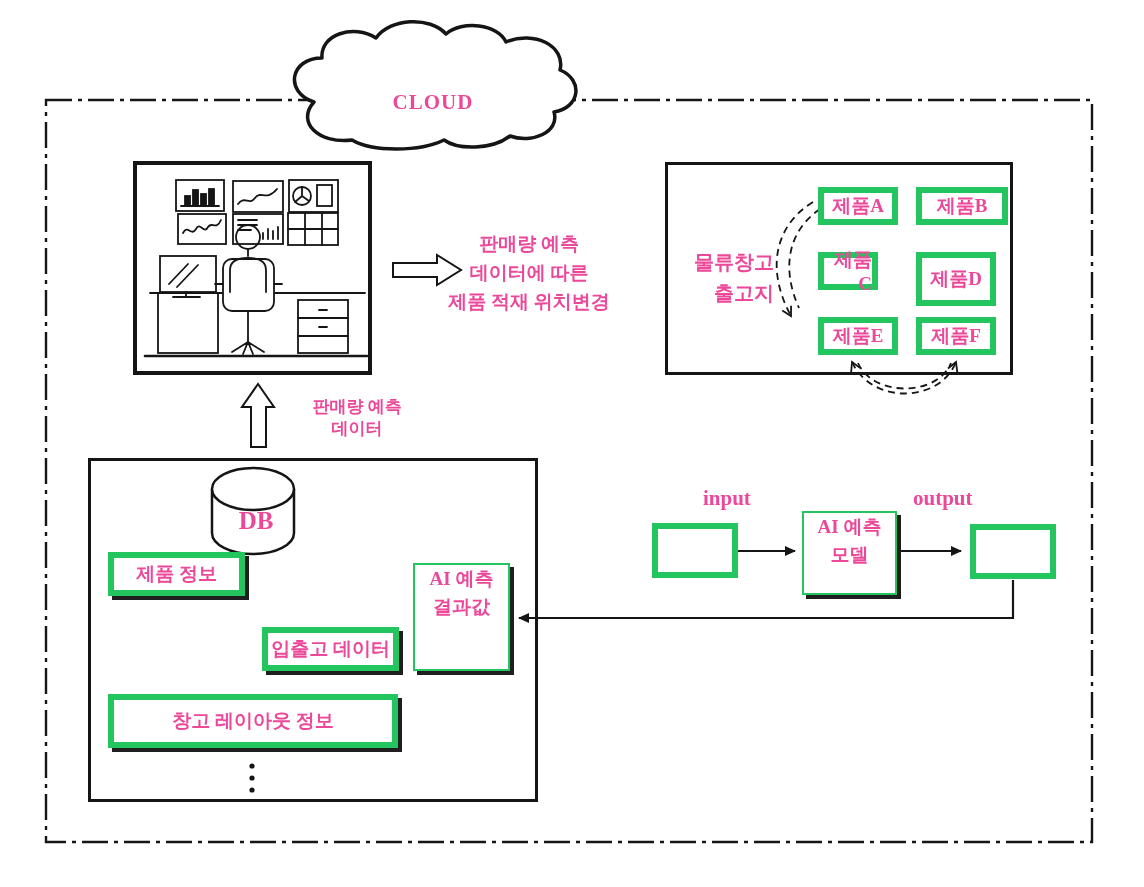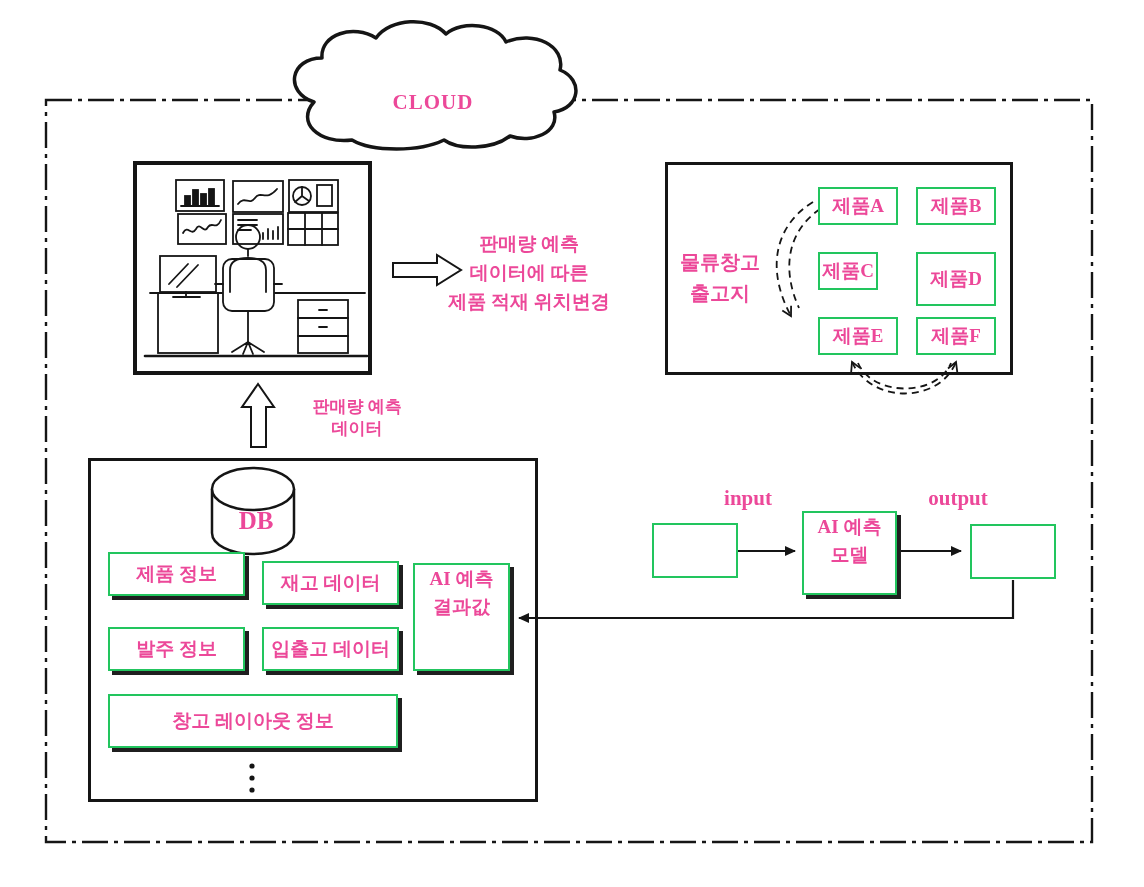--- a/index.html
+++ b/index.html
@@ -5,28 +5,28 @@
   html,body{margin:0;padding:0;background:#ffffff;}
   .stage{
     position:relative;width:1144px;height:887px;background:#ffffff;
     font-family:"Liberation Serif","DejaVu Serif",serif;color:#ec4899;
     overflow:hidden;
   }
   .stage svg{position:absolute;left:0;top:0;z-index:1;}
   .abs{position:absolute;z-index:2;box-sizing:border-box;}
   .txt{text-align:center;line-height:1.45;font-weight:600;}
   .panel{border:3px solid #151515;background:transparent;}
-  .whitebox{border:2px solid #22c55e;background:#ffffff;display:flex;align-items:center;justify-content:center;font-weight:700;}
+  .whitebox{border:6px solid #22c55e;background:#ffffff;display:flex;align-items:center;justify-content:center;font-weight:700;}
   .shadowbox{box-shadow:4px 4px 0 #1f1f1f;}
   .stack{display:flex;flex-direction:column;align-items:center;justify-content:flex-start;}
   .cloud-label{font-weight:700;font-size:21px;letter-spacing:1px;text-align:center;}
   .db-label{font-weight:700;font-size:25px;text-align:center;}
-  .io-label{font-size:21px;font-weight:600;text-align:center;}
+  .io-label{font-size:21px;font-weight:600;text-align:left;}
   .kr19{font-size:19px;}
-  .kr20{font-size:20px;}
+  .kr20{font-size:20px;text-align:right;}
   .kr17{font-size:17px;}
 </style>
 </head>
 <body>
 
 <div class="stage">
 
   <svg width="1144" height="887" viewBox="0 0 1144 887">
     <defs>
       <marker id="solid" markerWidth="12" markerHeight="10" refX="10" refY="5" orient="auto" markerUnits="userSpaceOnUse">
@@ -129,37 +129,35 @@
     <div>제품 적재 위치변경</div>
   </div>
 
   <div class="abs panel" style="left:665px;top:162px;width:348px;height:213px;"></div>
   <div class="abs txt kr20" style="left:666px;top:247px;width:108px;line-height:31px;">
     <div>물류창고</div>
     <div>출고지</div>
   </div>
 
   <div class="abs whitebox kr19" style="left:818px;top:187px;width:80px;height:38px;">제품A</div>
-  <div class="abs whitebox kr19" style="left:916px;top:187px;width:80px;height:38px;">제품B</div>
+  <div class="abs whitebox kr19" style="left:916px;top:187px;width:92px;height:38px;">제품B</div>
   <div class="abs whitebox kr19" style="left:818px;top:252px;width:60px;height:38px;text-align:right;">제품C</div>
   <div class="abs whitebox kr19" style="left:916px;top:252px;width:80px;height:54px;">제품D</div>
   <div class="abs whitebox kr19" style="left:818px;top:317px;width:80px;height:38px;">제품E</div>
   <div class="abs whitebox kr19" style="left:916px;top:317px;width:80px;height:38px;">제품F</div>
 
   <div class="abs txt kr17" style="left:296px;top:396px;width:122px;line-height:22px;">
     <div>판매량 예측</div>
     <div>데이터</div>
   </div>
 
   <div class="abs panel" style="left:88px;top:458px;width:450px;height:344px;"></div>
   <div class="abs db-label" style="left:226px;top:507px;width:60px;">DB</div>
 
   <div class="abs whitebox shadowbox kr19" style="left:108px;top:552px;width:137px;height:44px;text-align:center;">제품 정보</div>
-  <div class="abs whitebox shadowbox kr19" style="left:262px;top:561px;width:137px;height:44px;">재고 데이터</div>
-  <div class="abs whitebox shadowbox kr19" style="left:108px;top:627px;width:137px;height:44px;">발주 정보</div>
   <div class="abs whitebox shadowbox kr19" style="left:262px;top:627px;width:137px;height:44px;">입출고 데이터</div>
   <div class="abs whitebox shadowbox kr19" style="left:108px;top:694px;width:290px;height:54px;">창고 레이아웃 정보</div>
 
   <div class="abs whitebox shadowbox stack kr19" style="left:413px;top:563px;width:97px;height:108px;border-width:2.5px;line-height:28px;">
     <div>AI 예측</div>
     <div>결과값</div>
   </div>
 
   <div class="abs io-label" style="left:703px;top:486px;width:90px;">input</div>
   <div class="abs io-label" style="left:913px;top:486px;width:90px;">output</div>

